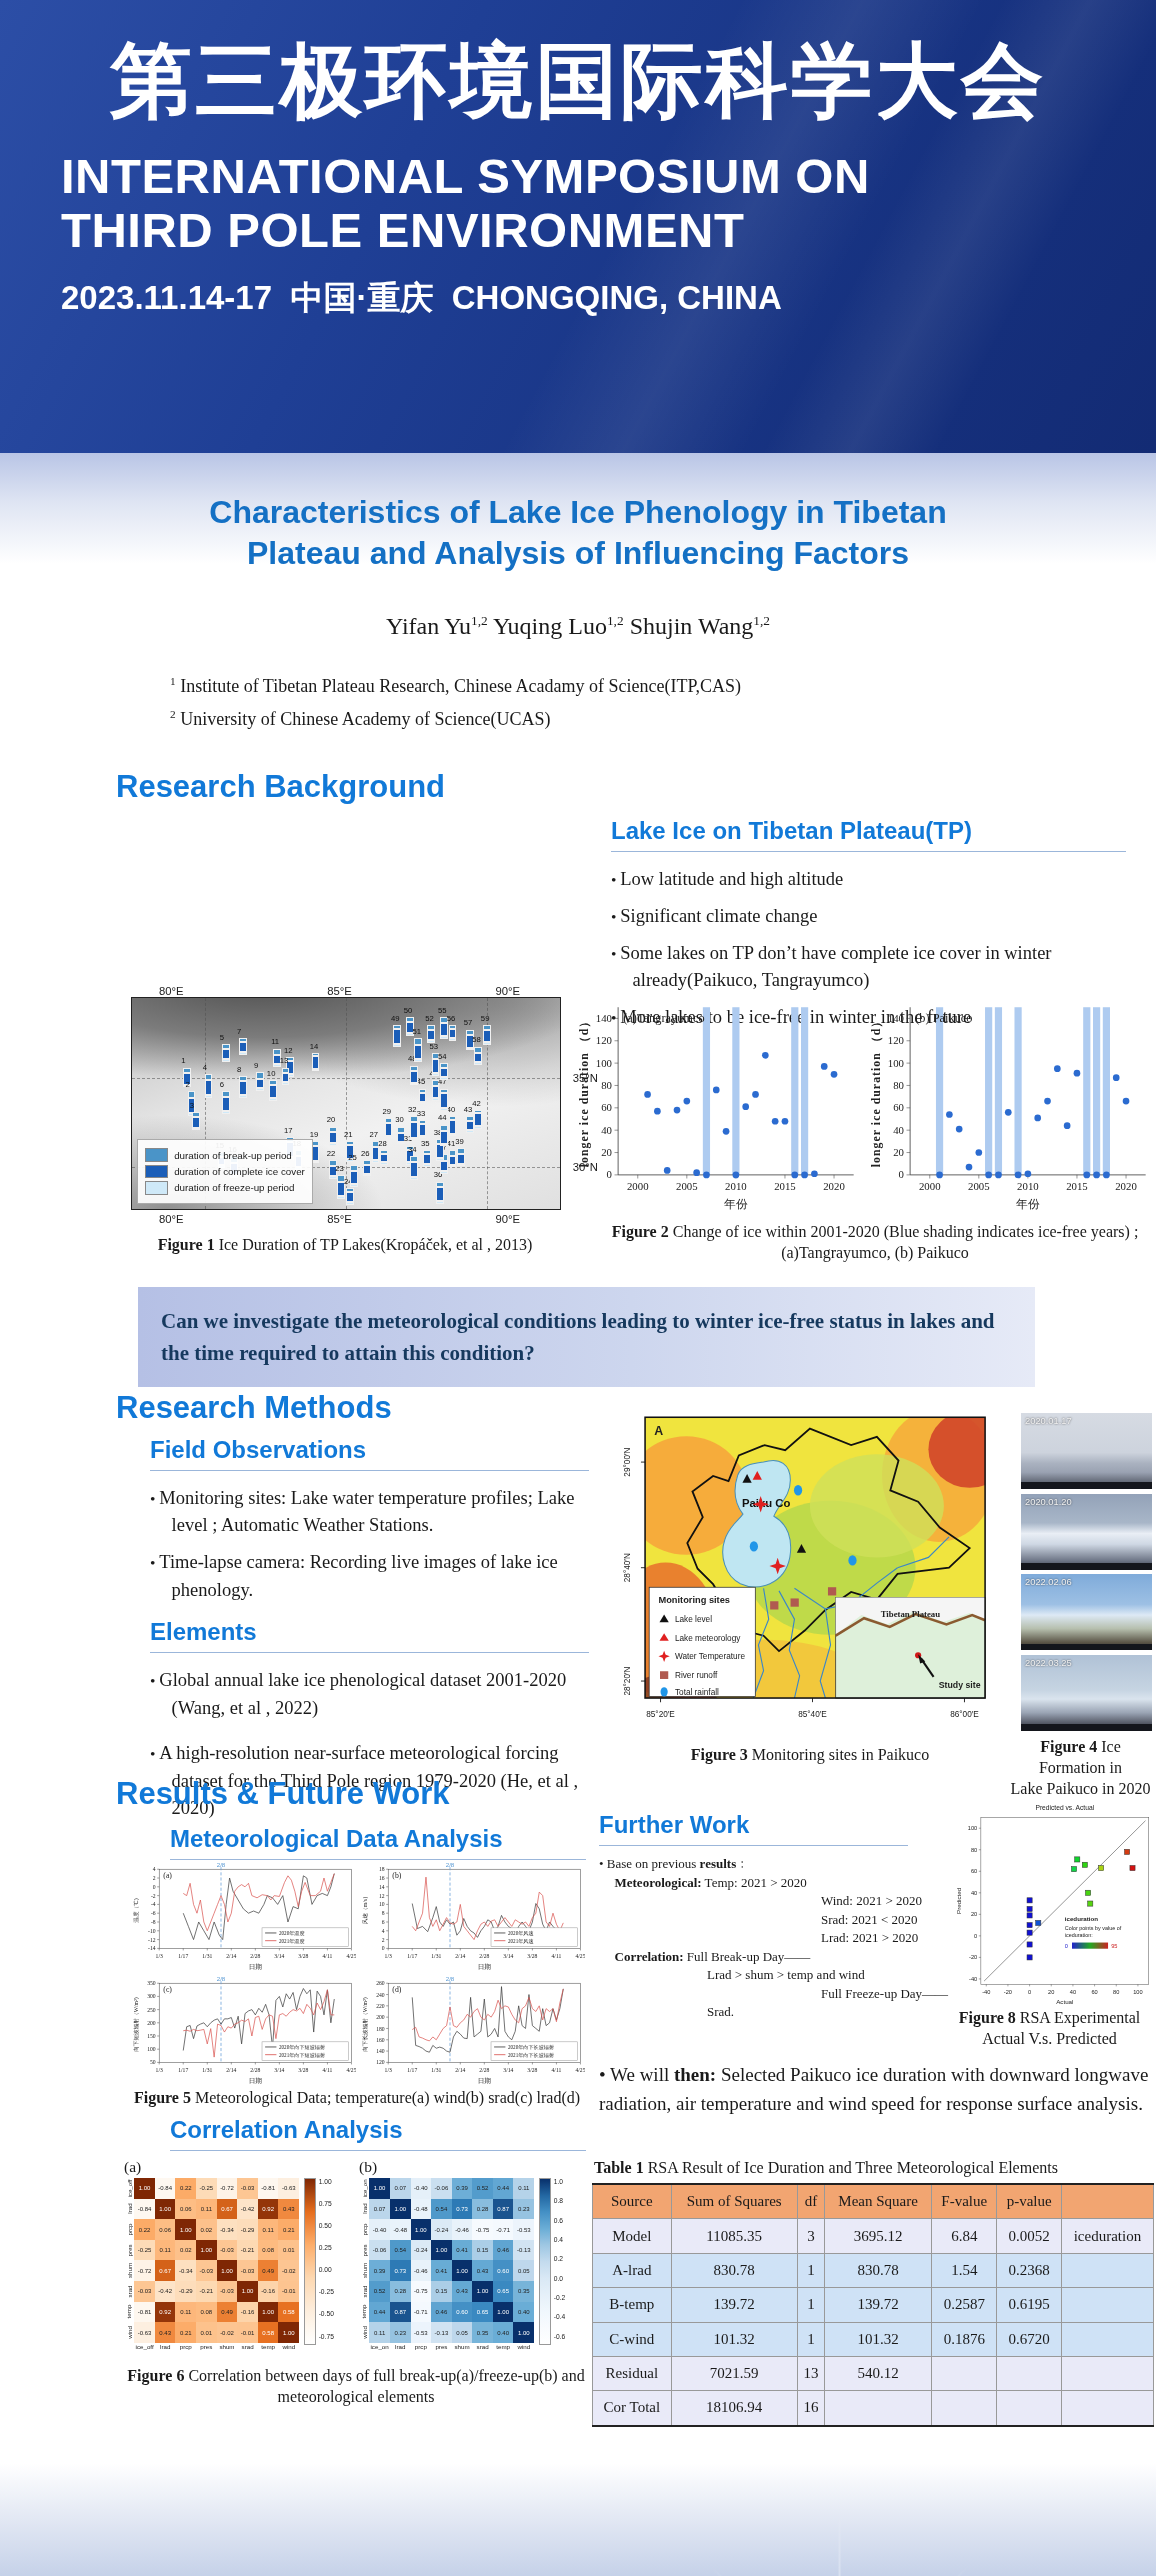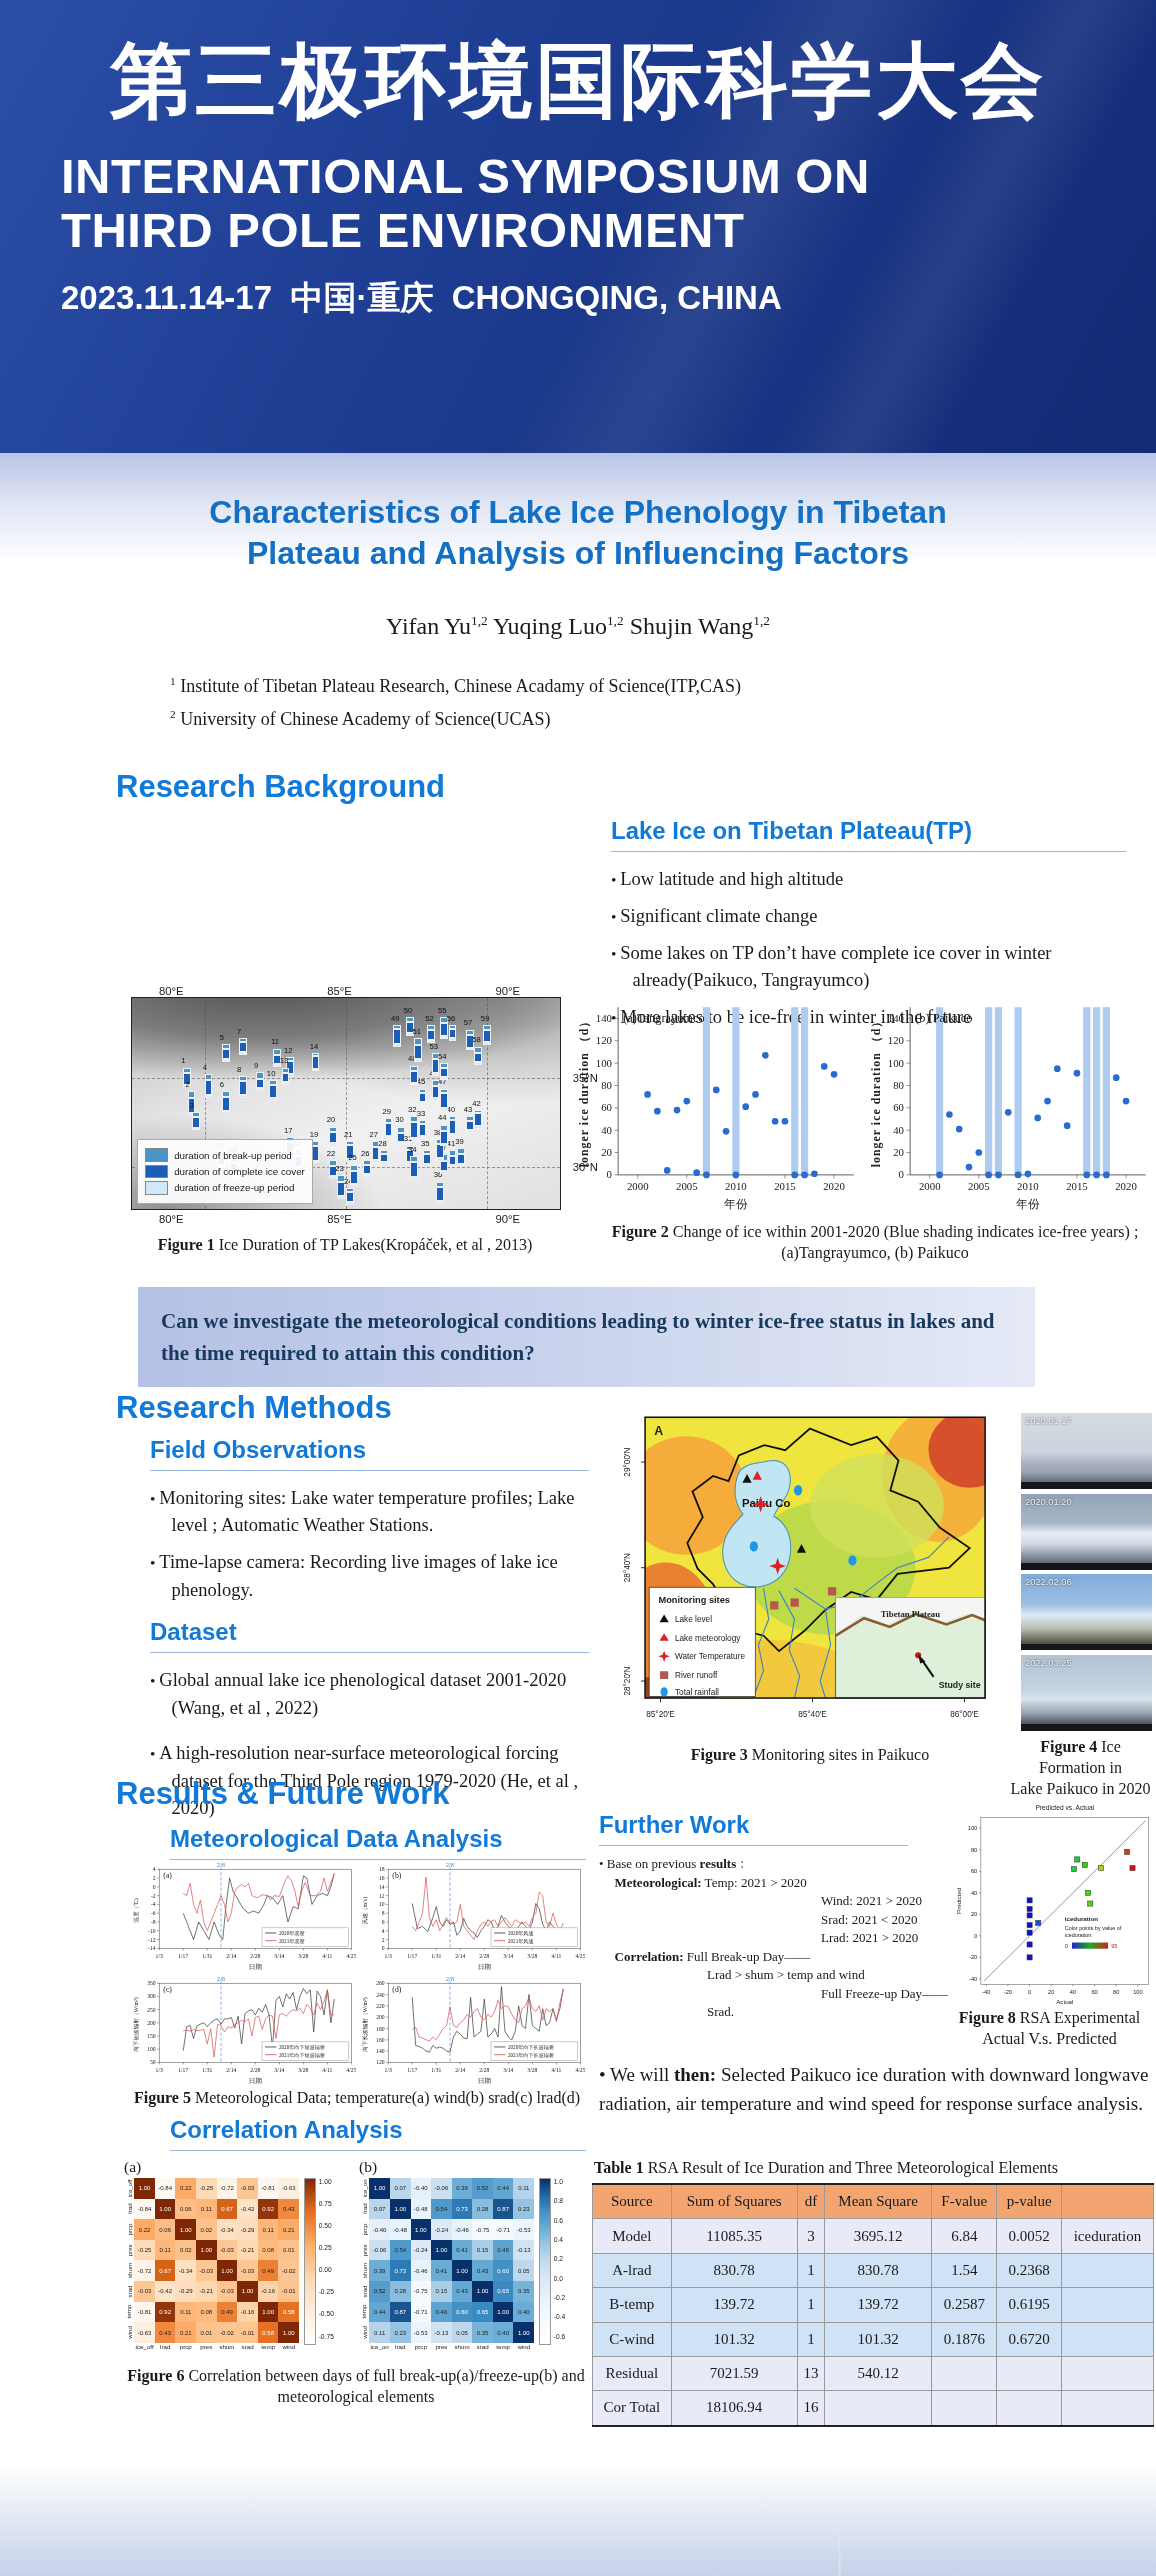--- a/index.html
+++ b/index.html
@@ -656,21 +656,21 @@
 
   <div class="q-box">Can we investigate the meteorological conditions leading to winter ice-free status in lakes and the time required to attain this condition?</div>
 
   <div class="abs sec-h" style="left:116px;top:1390px;">Research Methods</div>
   <div class="abs" style="left:150px;top:1436px;width:443px;">
     <span class="sub-h uline" style="width:439px;">Field Observations</span>
     <ul class="blt">
         <li>Monitoring sites: Lake water temperature profiles; Lake level ; Automatic Weather Stations.</li>
         <li>Time-lapse camera: Recording live images of lake ice phenology.</li>
       </ul>
-    <span class="sub-h uline" style="width:439px;margin-top:13.4px;">Dataset</span>
+    <span class="sub-h uline" style="width:439px;margin-top:13.4px;">Elements</span>
     <ul class="blt wide">
         <li>Global annual lake ice phenological dataset 2001-2020 (Wang, et al , 2022)</li>
         <li>A high-resolution near-surface meteorological forcing dataset for the Third Pole region 1979-2020 (He, et al , 2020)</li>
       </ul>
   </div>
 
   <div class="abs" style="left:609px;top:1413px;width:407px;"><svg width="407" height="330" viewBox="0 0 790 640">
         <defs>
           <clipPath id="mapclip">
             <rect x="70" y="8" width="660" height="545"></rect>

